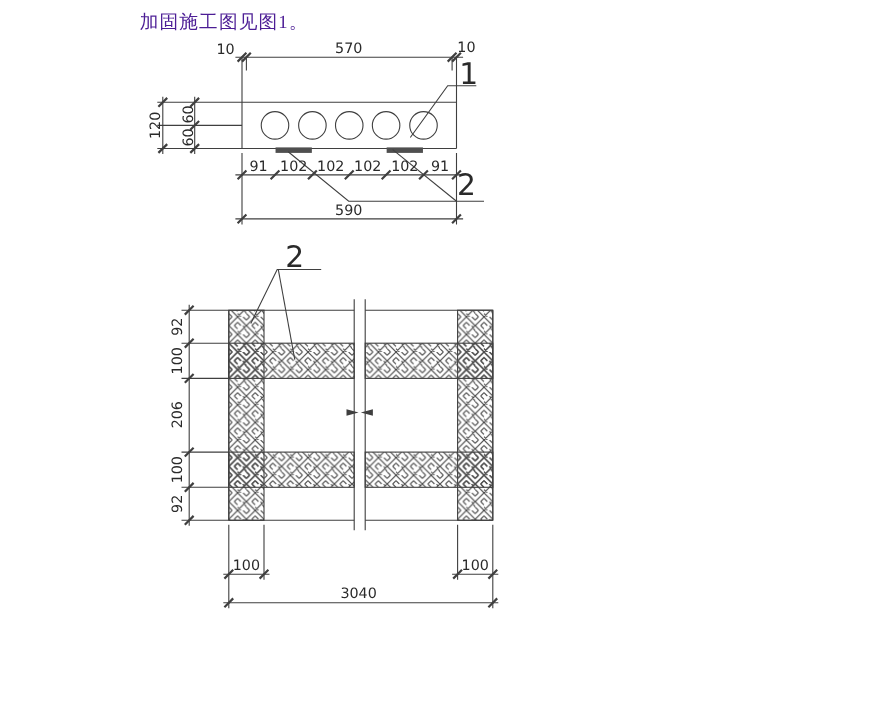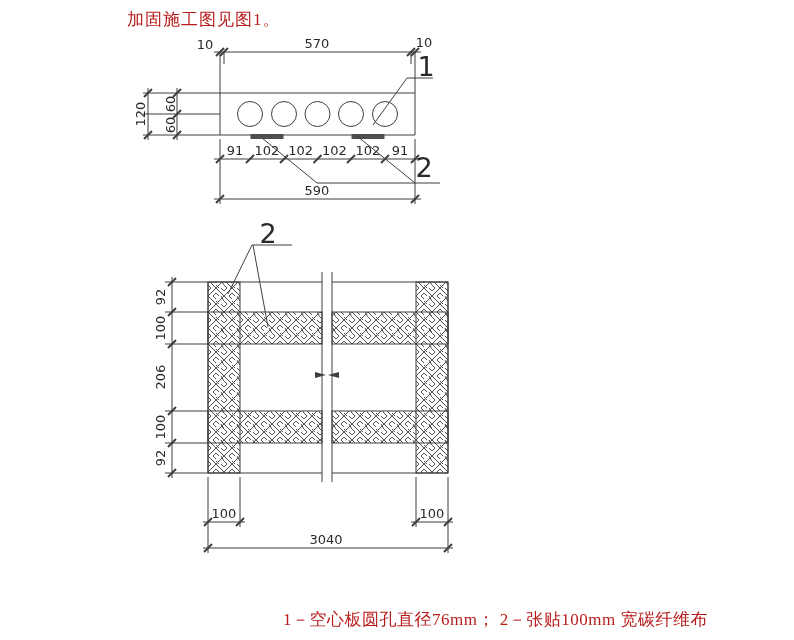--- a/index.html
+++ b/index.html
@@ -1,18 +1,18 @@
 <!DOCTYPE html>
 <html><head>
 <meta charset="utf-8">
 <style>
   html,body{margin:0;padding:0;background:#ffffff;}
   .page{
     position:relative;width:794px;height:640px;background:#ffffff;
-    font-family:"Liberation Serif","DejaVu Serif",serif;color:#b91c1c;overflow:hidden;
+    font-family:"Liberation Serif","DejaVu Serif",serif;color:#4c1d95;overflow:hidden;
   }
   .intro-text{
     position:absolute;left:127px;top:8px;font-size:17px;letter-spacing:1px;white-space:nowrap;
   }
   .drawing-svg{position:absolute;left:0;top:0;}
   .dimtxt{font-family:"DejaVu Sans","Liberation Sans",sans-serif;font-size:13px;fill:#2a2a2a;}
   .callout{font-family:"DejaVu Sans","Liberation Sans",sans-serif;font-size:27px;fill:#2a2a2a;}
   .fig-caption{
     position:absolute;left:347px;top:576px;font-size:17px;letter-spacing:1px;white-space:nowrap;
   }
@@ -170,15 +170,14 @@
         <text class="dimtxt" x="161" y="431" text-anchor="middle" transform="rotate(-90 161 427)">100</text>
         <text class="dimtxt" x="161" y="462" text-anchor="middle" transform="rotate(-90 161 458)">92</text>
         <text class="dimtxt" x="224" y="518" text-anchor="middle">100</text>
         <text class="dimtxt" x="432" y="518" text-anchor="middle">100</text>
         <text class="dimtxt" x="326" y="544" text-anchor="middle">3040</text>
         <text class="callout" x="268" y="243" text-anchor="middle">2</text>
       </g>
     </g>
   </svg>
 
-  <div class="fig-legend">1－空心板圆孔直径76mm； 2－张贴100mm 宽碳纤维布</div>
 
 </div>
 
 </body></html>

